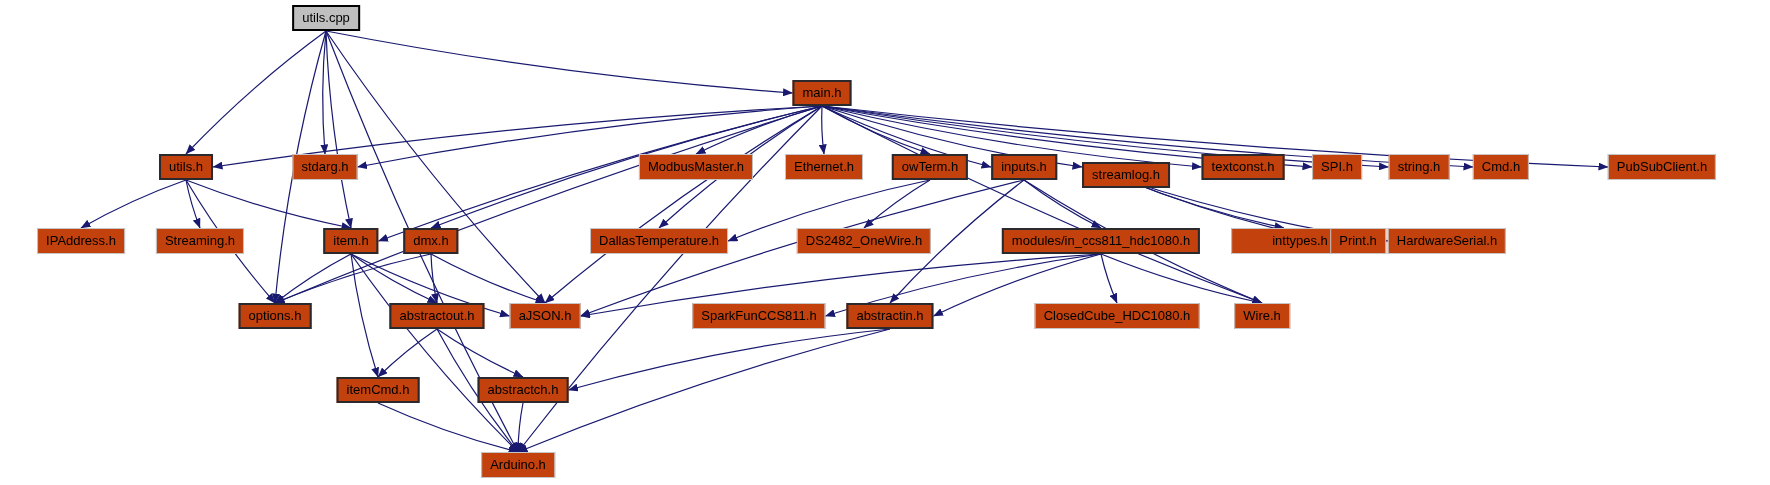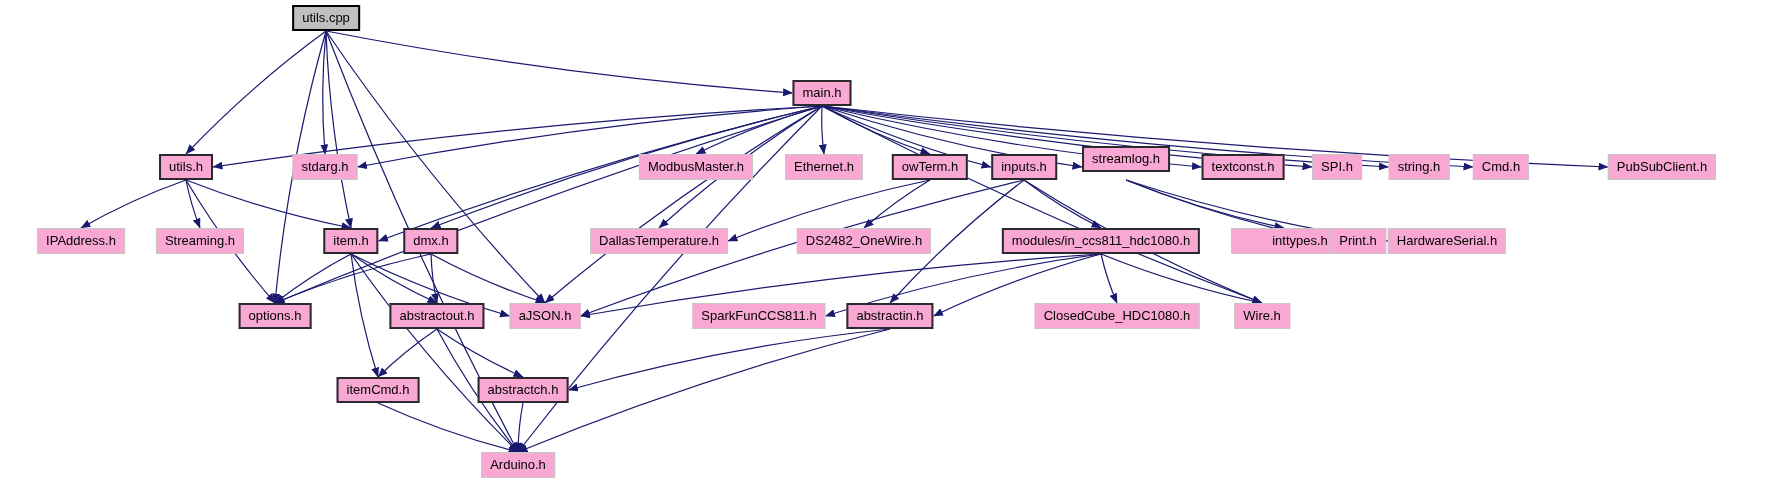--- a/index.html
+++ b/index.html
@@ -14,21 +14,21 @@
   .node{
     position:absolute;
     transform:translateX(-50%);
     box-sizing:border-box;
     height:26px;
     line-height:23px;
     padding:0 8px;
     white-space:nowrap;
     font-size:13px;
     color:#000000;
-    background:#f9a8d4;
+    background:#c2410c;
     border:1px solid #c6c6c6;
     text-align:center;
     z-index:2;
   }
   .node.doc{border:2px solid #2a2a2e;line-height:21px;}
   .node.current{background:#bfbfbf;border:2px solid #000000;line-height:21px;}
 </style>
 </head>
 <body>
 
@@ -102,21 +102,21 @@
       </g>
   </svg>
 <div class="node current" style="left: 326px; top: 5px;">utils.cpp</div>
     <div class="node doc" style="left: 822px; top: 80px;">main.h</div>
     <div class="node doc" style="left: 186px; top: 154px;">utils.h</div>
     <div class="node ext" style="left: 325px; top: 154px;">stdarg.h</div>
     <div class="node ext" style="left: 696px; top: 154px;">ModbusMaster.h</div>
     <div class="node ext" style="left: 824px; top: 154px;">Ethernet.h</div>
     <div class="node doc" style="left: 930px; top: 154px;">owTerm.h</div>
     <div class="node doc" style="left: 1024px; top: 154px;">inputs.h</div>
-    <div class="node doc" style="left: 1126px; top: 146px;">streamlog.h</div>
+    <div class="node doc" style="left: 1126px; top: 162px;">streamlog.h</div>
     <div class="node doc" style="left: 1243px; top: 154px;">textconst.h</div>
     <div class="node ext" style="left: 1337px; top: 154px;">SPI.h</div>
     <div class="node ext" style="left: 1419px; top: 154px;">string.h</div>
     <div class="node ext" style="left: 1501px; top: 154px;">Cmd.h</div>
     <div class="node ext" style="left: 1662px; top: 154px;">PubSubClient.h</div>
     <div class="node ext" style="left: 81px; top: 228px;">IPAddress.h</div>
     <div class="node ext" style="left: 200px; top: 228px;">Streaming.h</div>
     <div class="node doc" style="left: 351px; top: 228px;">item.h</div>
     <div class="node doc" style="left: 431px; top: 228px;">dmx.h</div>
     <div class="node ext" style="left: 659px; top: 228px;">DallasTemperature.h</div>

